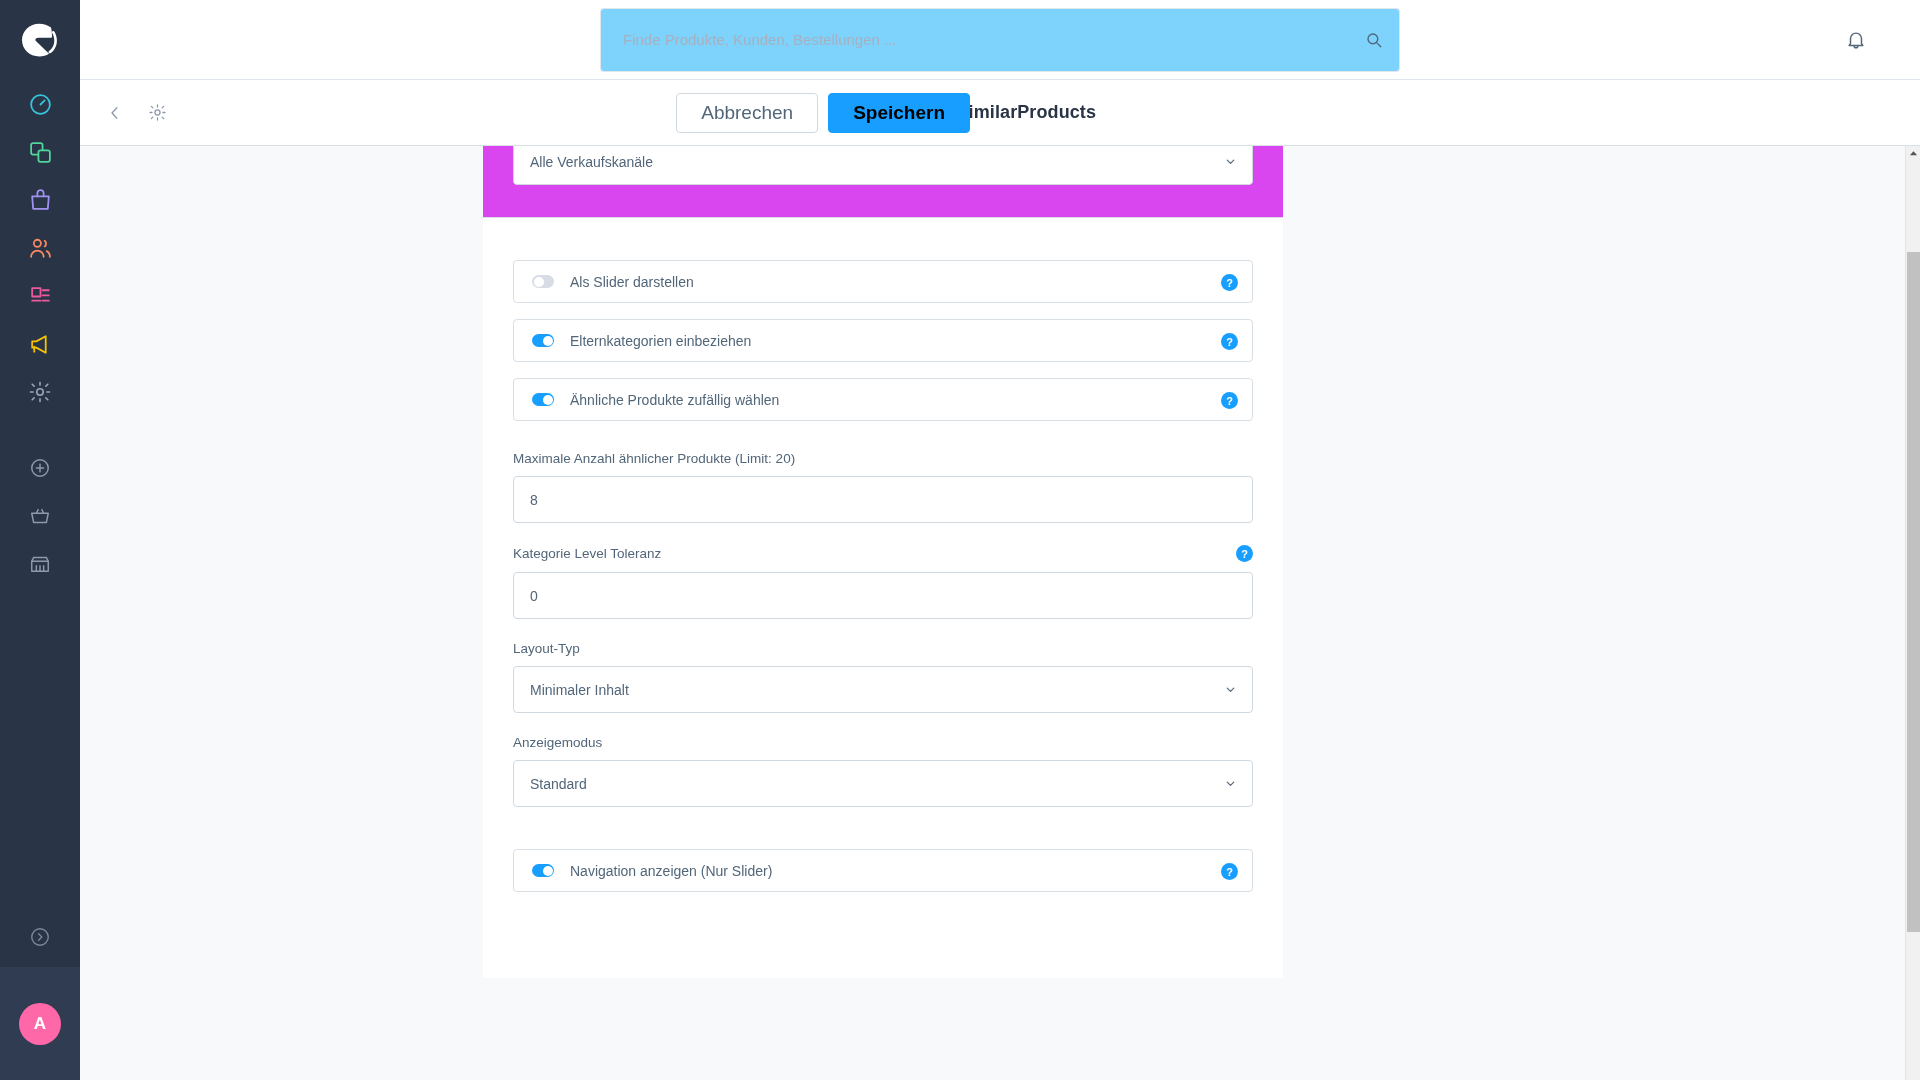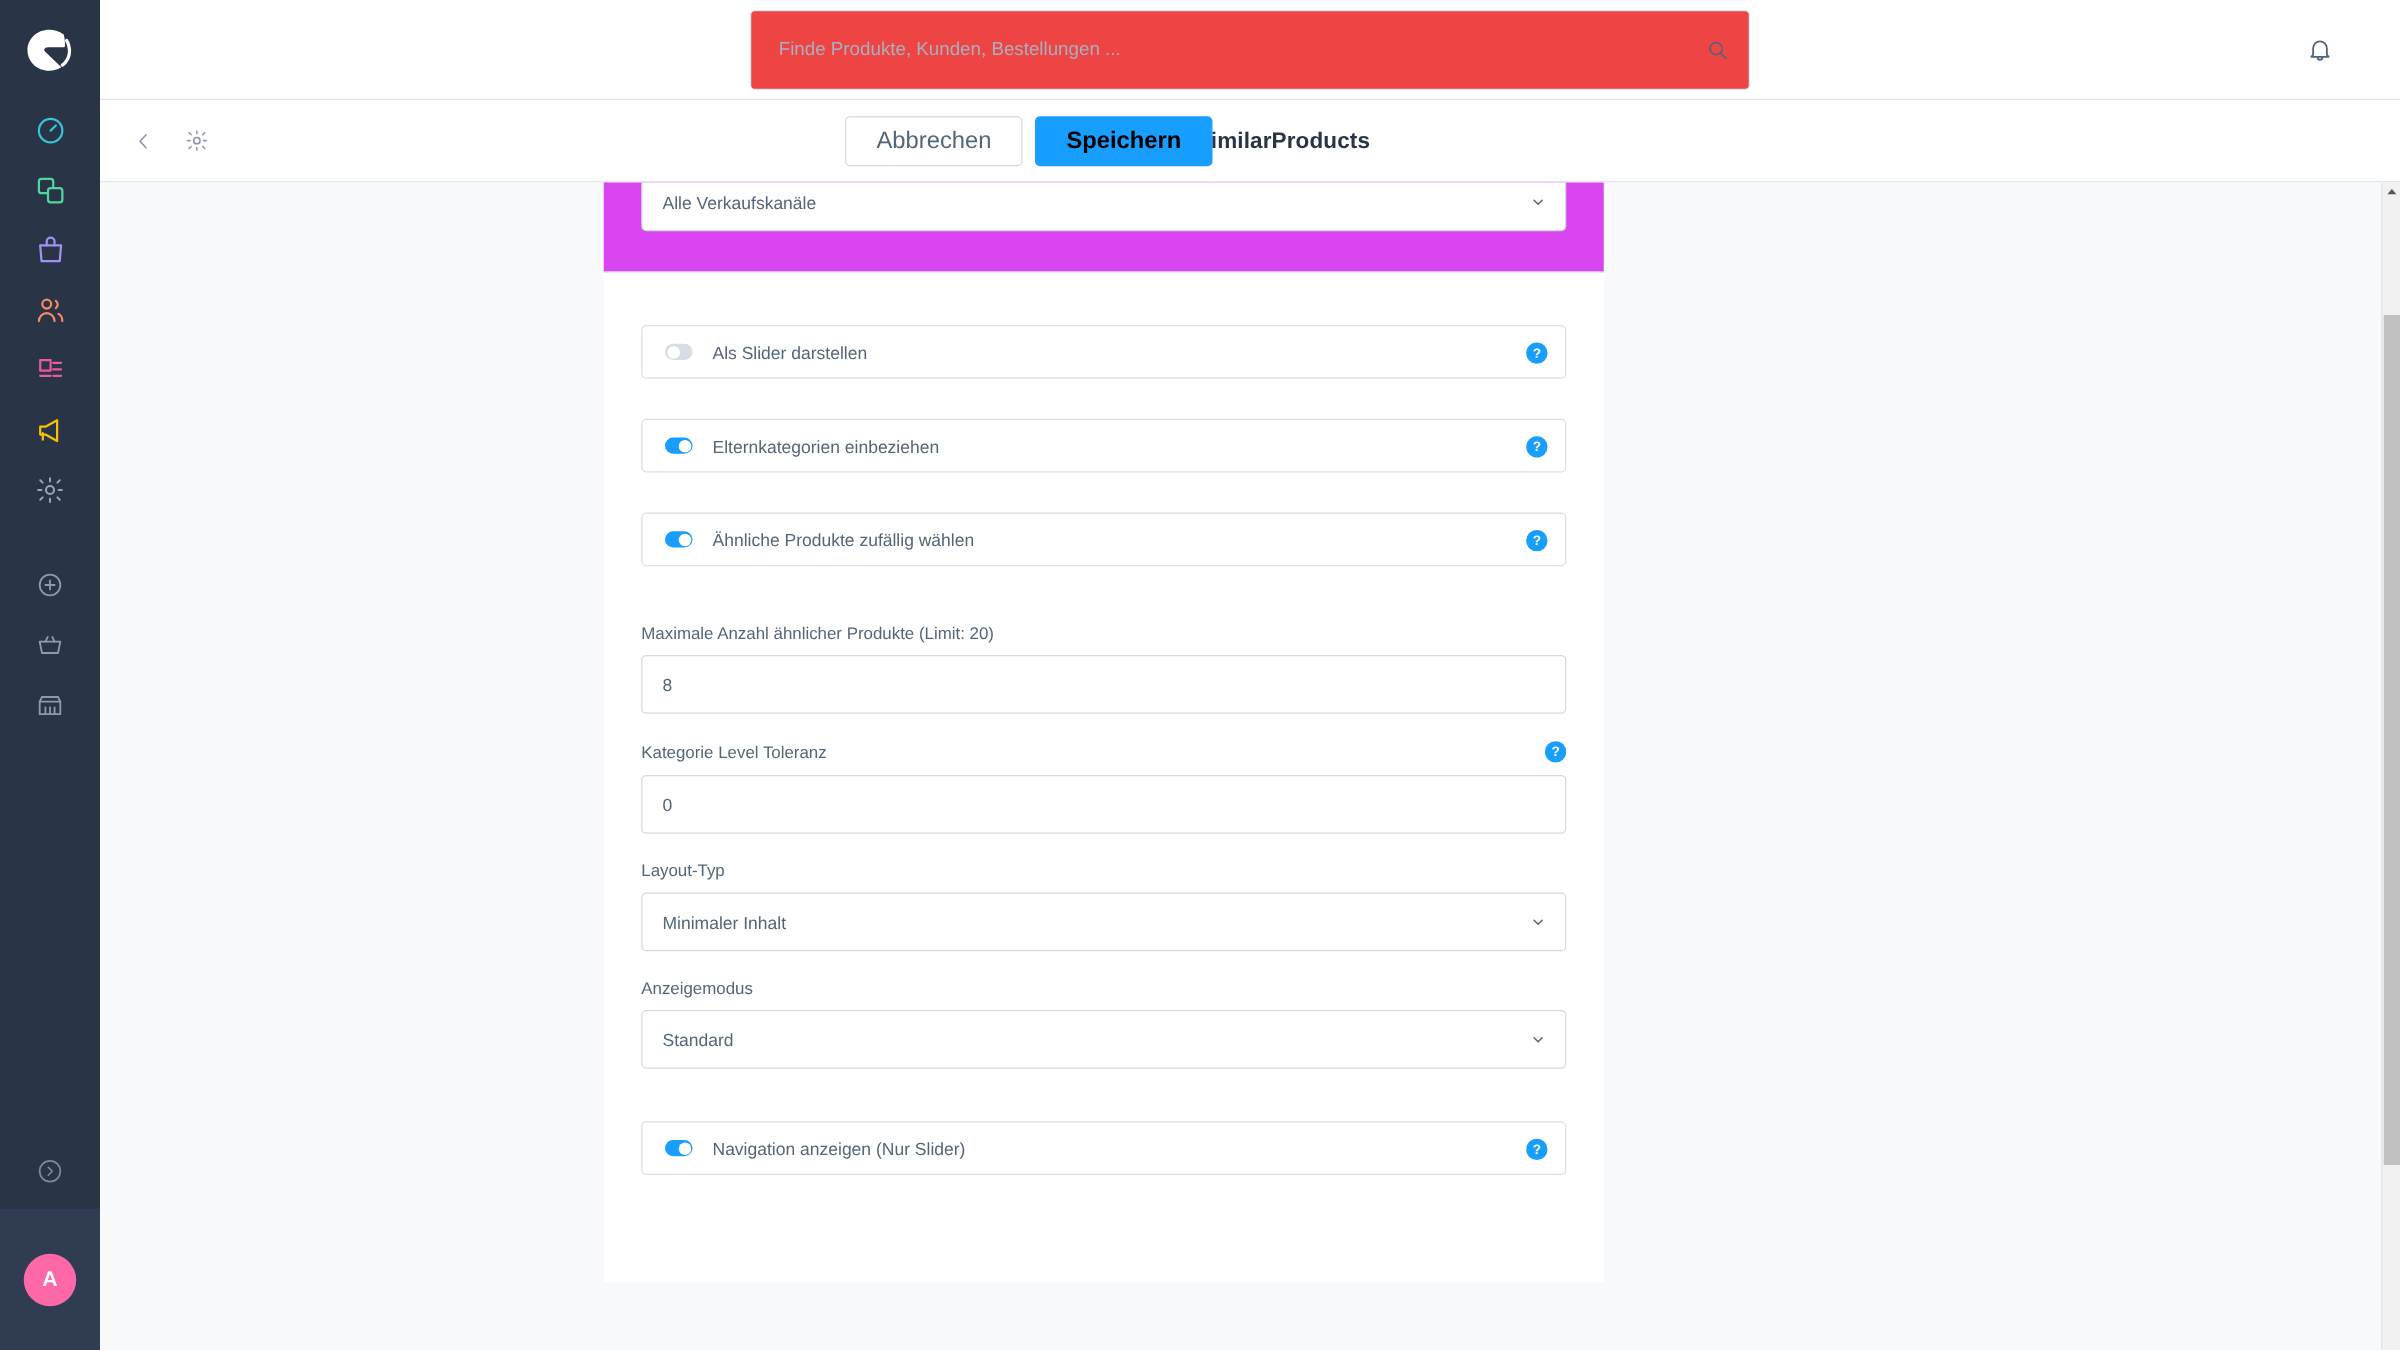--- a/index.html
+++ b/index.html
@@ -61,21 +61,21 @@
   }
   .search-wrap {
     position: absolute; left: 50%; transform: translateX(-50%);
     width: 800px;
   }
   .search-box {
     position: relative;
     height: 64px;
     border: 1px solid #e0e6ed;
     border-radius: 4px;
-    background: #ef4444;
+    background: #7dd3fc;
     display: flex; align-items: center;
   }
   .search-box input {
     border: 0; outline: 0; background: transparent;
     font-family: "Liberation Sans", sans-serif;
     font-size: 15px; color: #2a3447;
     padding: 0 46px 0 22px;
     width: 100%; height: 100%;
   }
   .search-box input::placeholder { color: #a7b0bf; }
@@ -179,21 +179,21 @@
   .head-select { margin-top: -8px; }
 
   .switch-card {
     border: 1px solid #d8dfe5;
     border-radius: 4px;
     background: #ffffff;
     height: 43px;
     display: flex; align-items: center;
     padding: 0 15px 0 18px;
     position: relative;
-    margin-bottom: 32px;
+    margin-bottom: 16px;
   }
   .switch {
     width: 22px; height: 13px;
     border-radius: 7px;
     position: relative;
     flex: 0 0 22px;
     cursor: pointer;
   }
   .switch.off { background: #d8dde5; }
   .switch.on  { background: #189eff; }

